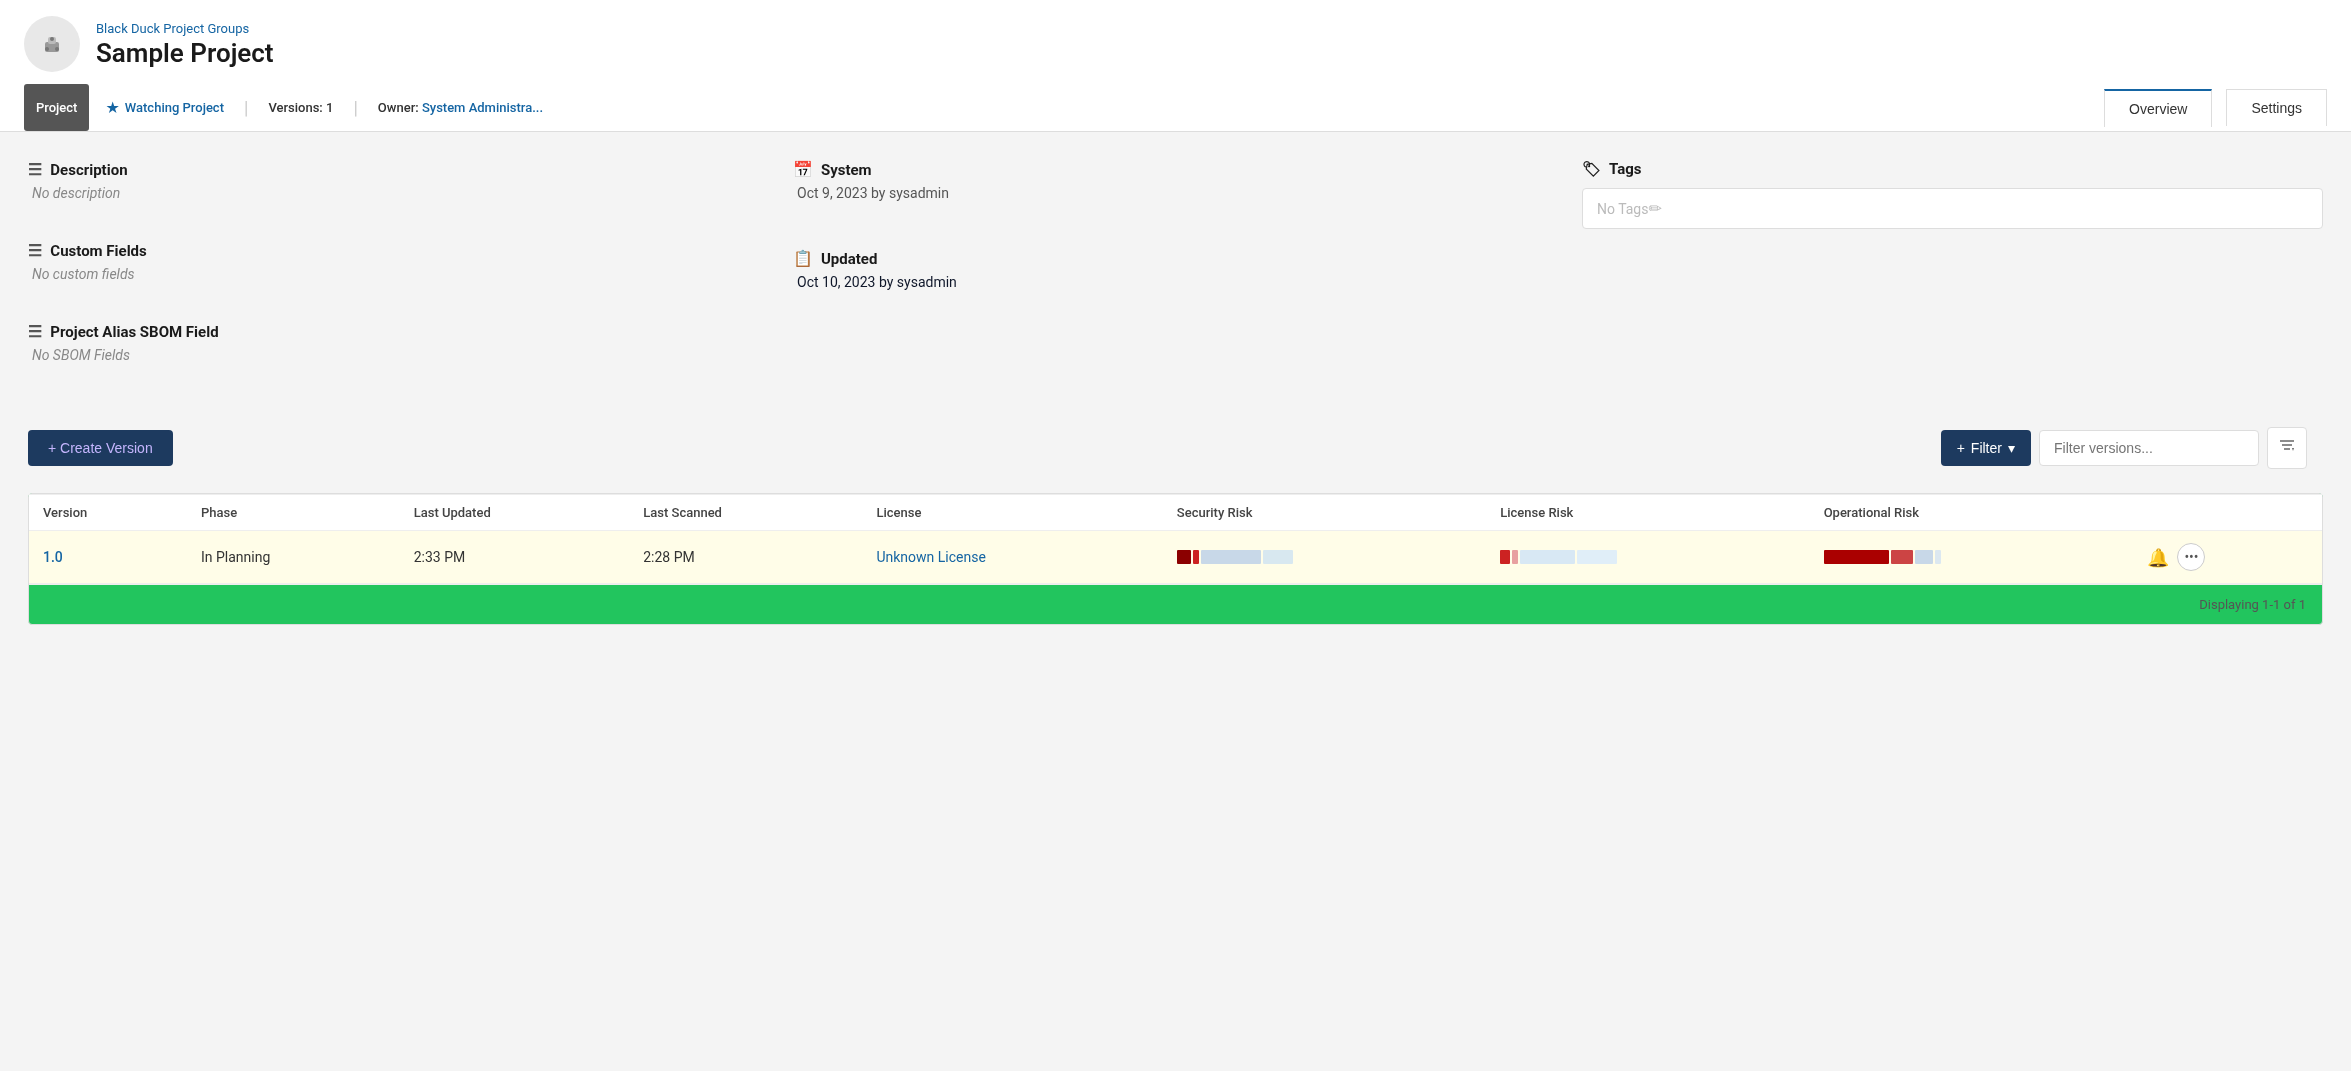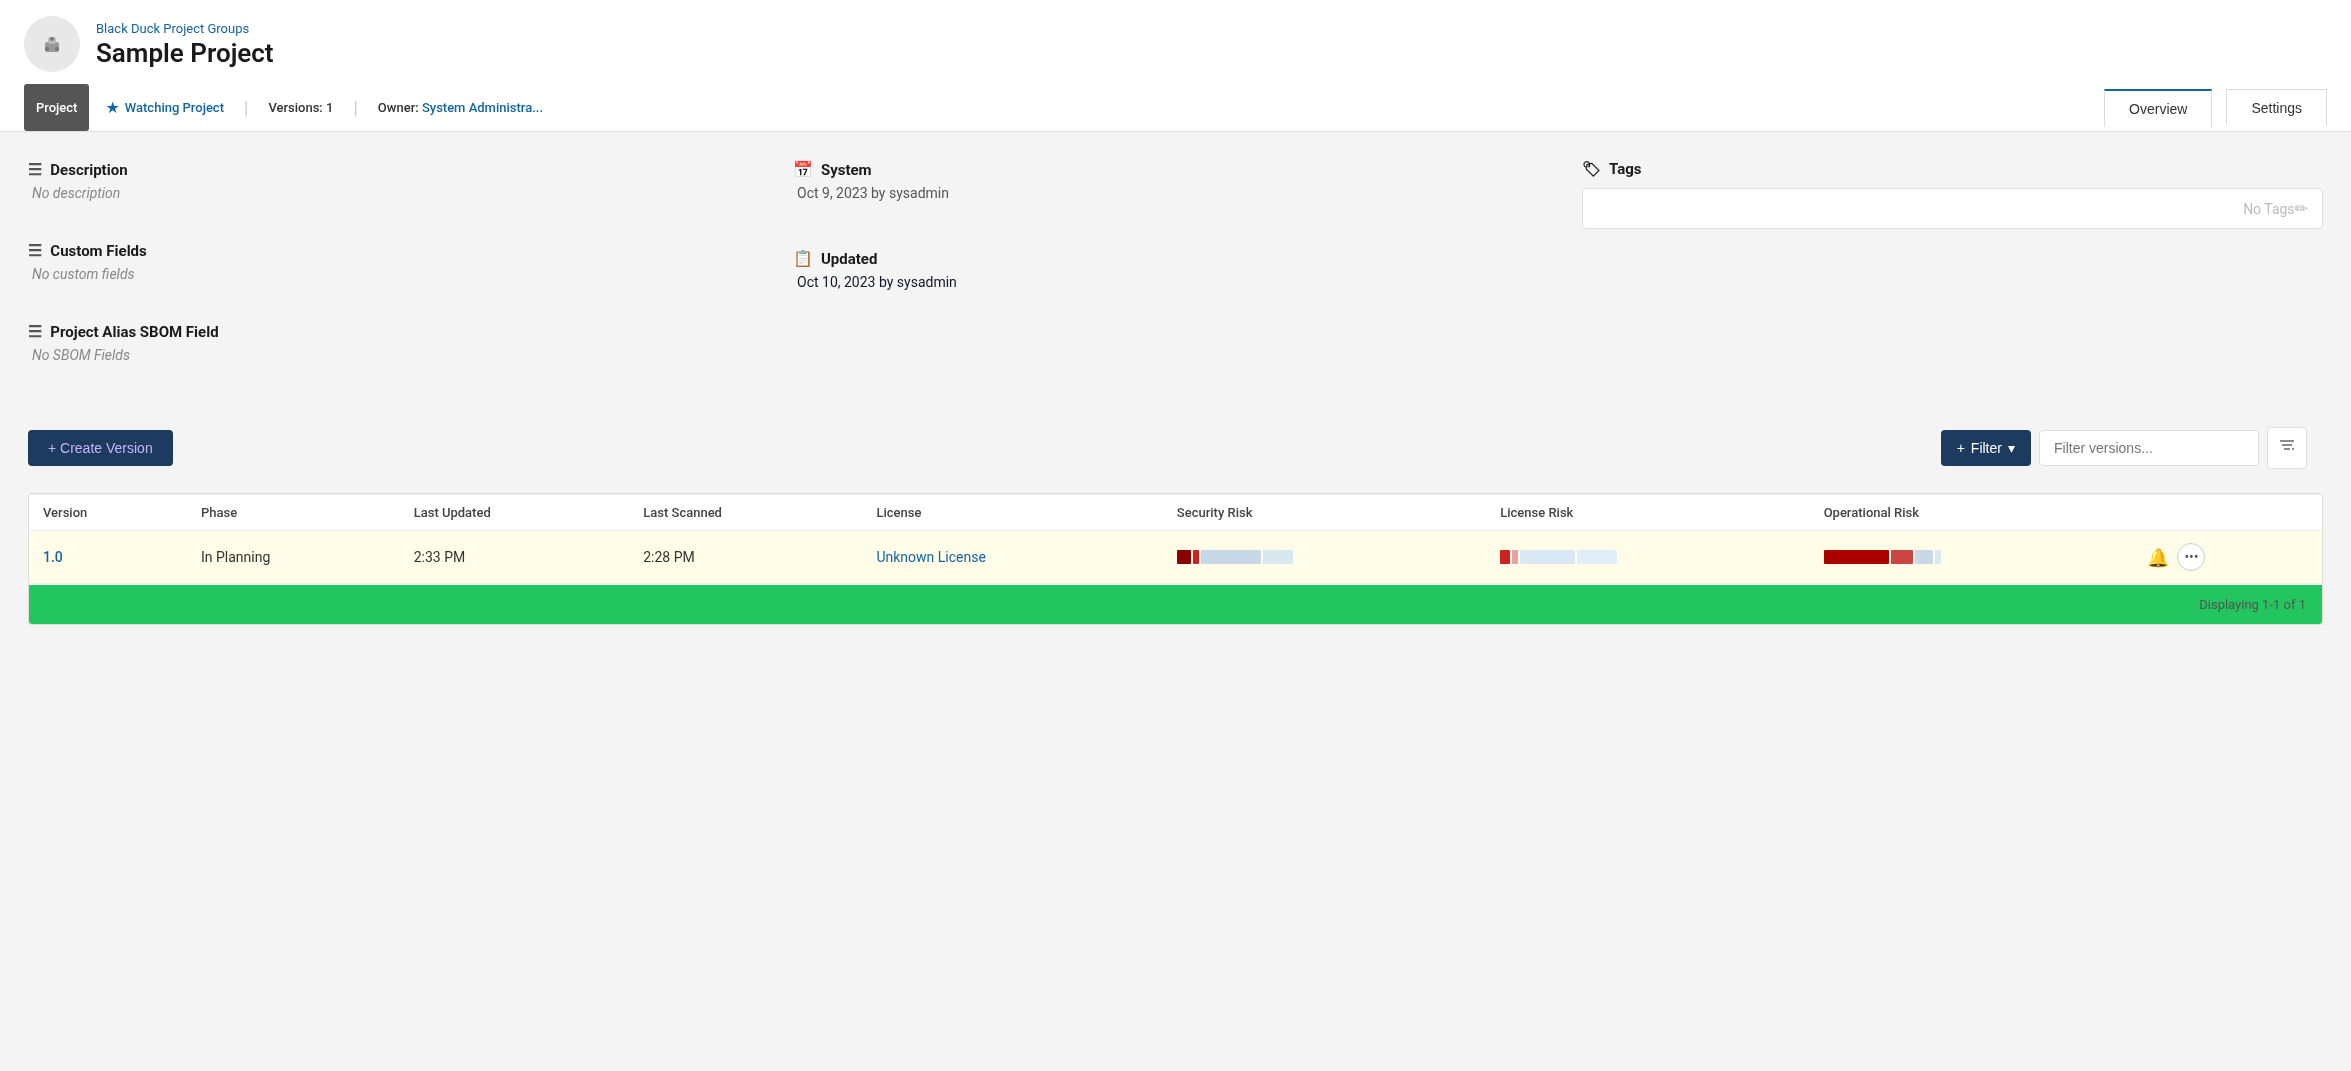--- a/index.html
+++ b/index.html
@@ -174,21 +174,21 @@
       color: #1a1a1a;
     }
     .tags-box {
       border: 1px solid #ddd;
       border-radius: 4px;
       background: #fff;
       padding: 10px 14px;
       min-width: 260px;
       display: flex;
       align-items: center;
-      justify-content: flex-end;
+      justify-content: flex-start;
       color: #bbb;
       font-size: 14px;
     }
     .tags-edit-icon {
       color: #bbb;
       font-size: 16px;
       cursor: pointer;
     }
     
     .versions-area {

